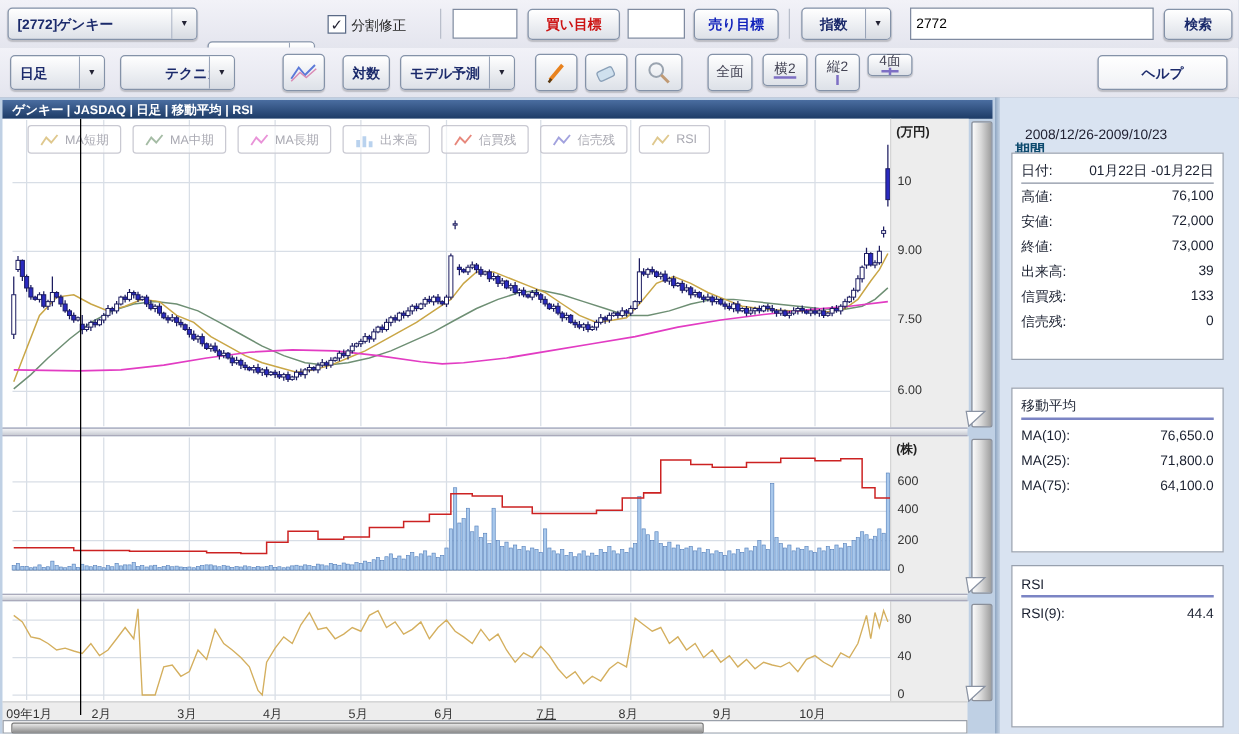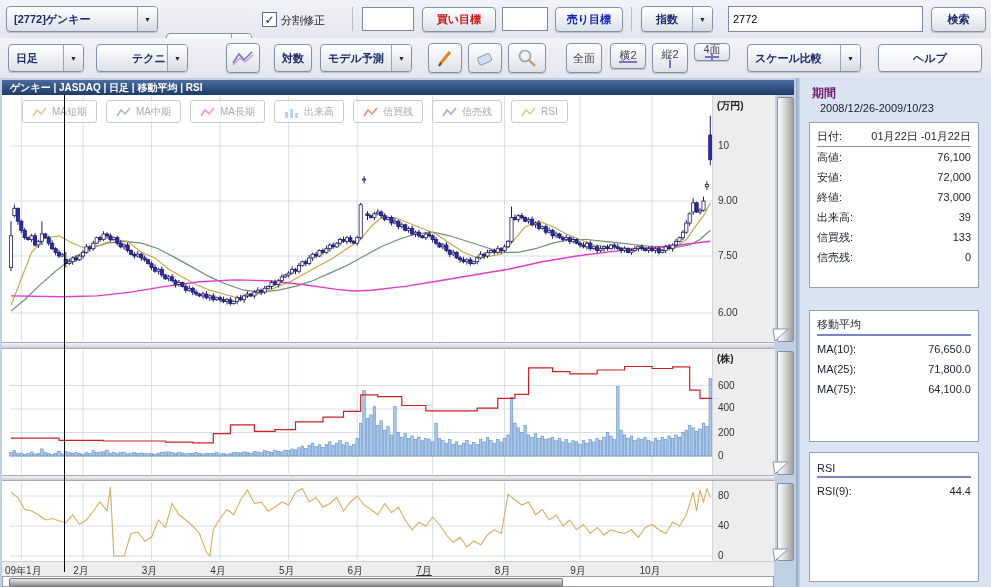--- a/index.html
+++ b/index.html
@@ -44,21 +44,21 @@
   .ytick,.xlab{position:absolute;font-size:10px;color:#333;white-space:nowrap;}
   .unitlab{position:absolute;font-size:10px;color:#222;font-weight:bold;}
   #cursorline{position:absolute;width:1px;background:#000;}
   
   #legendrow{position:absolute;left:22px;top:100px;display:flex;gap:9px;}
   .legbtn{height:21px;border:1px solid #c9c9d2;border-radius:3px;background:rgba(255,255,255,.6);
       display:flex;align-items:center;gap:4px;padding:0 9px;color:#a9a9b2;font-size:10px;white-space:nowrap;}
   
   #rightpanel{position:absolute;left:800px;top:78px;width:191px;height:509px;background:#d9e3f1;}
   #rdivider{position:absolute;left:796px;top:78px;width:4px;height:509px;background:linear-gradient(90deg,#8fa6c2,#c3d2e4);}
-  .rp-title{position:absolute;font-weight:bold;font-size:12px;color:#701a75;}
+  .rp-title{position:absolute;font-weight:bold;font-size:12px;color:#0c4a6e;margin-top:27px;}
   .rp-sub{position:absolute;font-size:11px;color:#223;}
   .rbox{position:absolute;left:9px;width:170px;background:#fff;border:1px solid #97a0ae;box-sizing:border-box;padding:3px 7px;}
   .rrow{display:flex;justify-content:space-between;height:20px;align-items:center;font-size:11px;color:#1a2030;}
   .rrow .v{text-align:right;}
   .rrow.datesep{border-bottom:1px solid #8a93a3;}
   .rhead{font-size:11px;color:#1a2030;height:18px;display:flex;align-items:flex-end;padding-bottom:2px;
       border-bottom:2px solid #7b84c4;margin-bottom:3px;}
   svg{display:block;}
 </style>
 </head>
@@ -146,24 +146,20 @@
     <div class="btn laybtn" style="left:652px;top:5px;width:36px;height:30px;">
       <span>縦2</span>
       <span style="display:block;height:8px;border-left:2px solid #7d6fc4;margin-top:1px;"></span>
     </div>
     <div class="btn laybtn" style="left:694px;top:5px;width:36px;height:18px;">
       <span>4面</span>
       <svg width="14" height="10">
         <line x1="0" y1="3" x2="14" y2="3" stroke="#7d6fc4" stroke-width="2"></line>
         <line x1="7" y1="0" x2="7" y2="10" stroke="#7d6fc4" stroke-width="2"></line>
       </svg>
-    </div>
-    <div class="combo" style="left:747px;top:6px;width:114px;height:28px;">
-      <span class="lbl">スケール比較</span>
-      <span class="arr">▼</span>
     </div>
     <div class="btn" style="left:878px;top:6px;width:104px;height:28px;background:linear-gradient(#ffffff,#f0f1f5);">
       <span>ヘルプ</span>
     </div>
   </div>
 
   <div id="chartframe">
     <div id="titlebar">
       <span>ゲンキー | JASDAQ | 日足 | 移動平均 | RSI</span>
     </div>
@@ -915,21 +911,21 @@
       <span class="ytick" style="left: 718px; top: 550px;">0</span>
     </div>
 
   <div id="xstrip">
       <span class="xlab" style="top: 2px; left: 3px;">09年1月</span>
       <span class="xlab" style="top: 2px; left: 78.988px; transform: translateX(-50%);">2月</span>
       <span class="xlab" style="top: 2px; left: 147.548px; transform: translateX(-50%);">3月</span>
       <span class="xlab" style="top: 2px; left: 216.108px; transform: translateX(-50%);">4月</span>
       <span class="xlab" style="top: 2px; left: 284.668px; transform: translateX(-50%);">5月</span>
       <span class="xlab" style="top: 2px; left: 353.228px; transform: translateX(-50%);">6月</span>
-      <span class="xlab" style="top: 2px; left: 422px; transform: translateX(-50%); text-decoration: underline;">7月</span>
+      <span class="xlab" style="top: 2px; left: 435px; transform: translateX(-50%); text-decoration: underline;">7月</span>
       <span class="xlab" style="top: 2px; left: 500.632px; transform: translateX(-50%);">8月</span>
       <span class="xlab" style="top: 2px; left: 576.048px; transform: translateX(-50%);">9月</span>
       <span class="xlab" style="top: 2px; left: 648.036px; transform: translateX(-50%);">10月</span>
     </div>
 
   <div id="cursorline" style="left: 64px; top: 95px; height: 477px;"></div>
 
   <div class="vtrack" style="left:777px;top:97px;height:243px;"></div>
   <div class="vtrack" style="left:777px;top:351px;height:122px;"></div>
   <div class="vtrack" style="left:777px;top:483px;height:76px;"></div>

